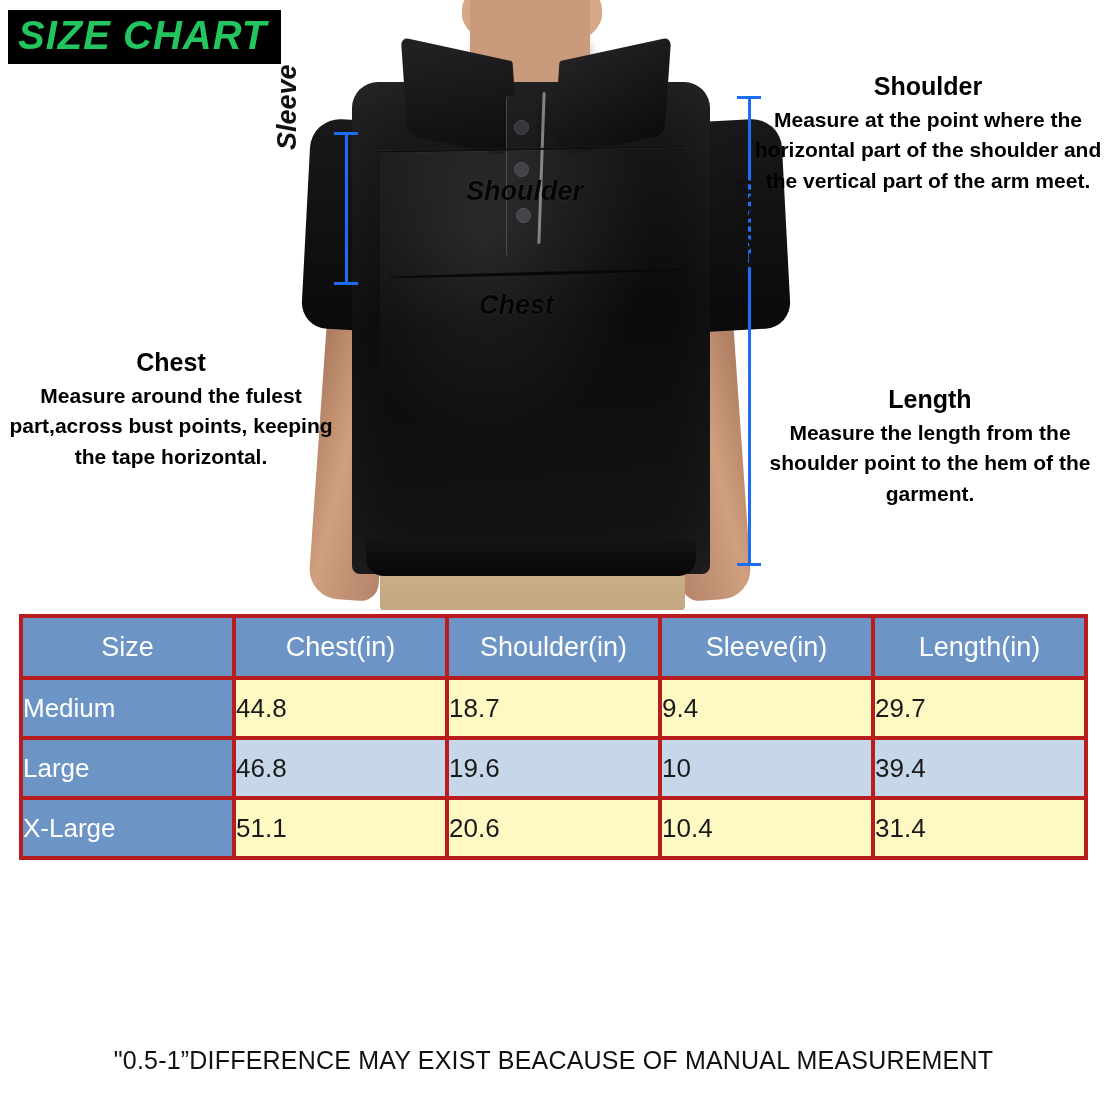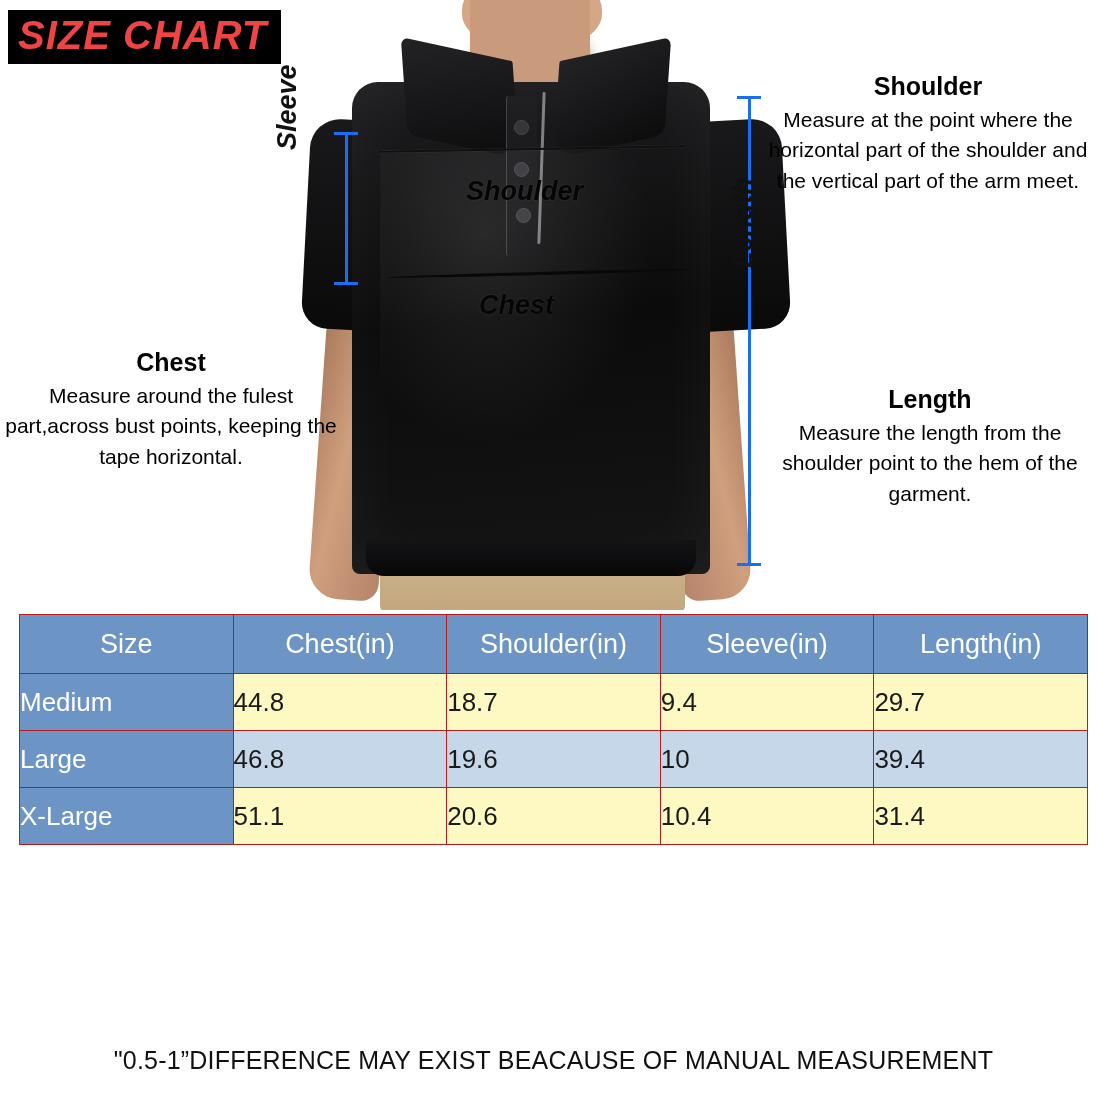--- a/index.html
+++ b/index.html
@@ -17,21 +17,21 @@
     background: #ffffff;
     overflow: hidden;
   }
 
   
   .title-badge {
     position: absolute;
     left: 8px;
     top: 10px;
     background: #000000;
-    color: #ef4444;
+    color: #22c55e;
     font-size: 40px;
     font-weight: bold;
     font-style: italic;
     letter-spacing: 1px;
     padding: 4px 14px 8px 10px;
     line-height: 1.05;
     font-family: "Liberation Sans", sans-serif;
   }
 
   
@@ -295,41 +295,42 @@
   
   .info-block { position: absolute; text-align: center; color: #000; }
   .info-title {
     font-size: 25px;
     font-weight: bold;
     margin-bottom: 4px;
   }
   .info-body {
     font-size: 21px;
     line-height: 1.45;
+    font-weight: bold;
   }
   .block-shoulder { left: 752px; top: 72px; width: 352px; }
   .block-length { left: 760px; top: 385px; width: 340px; }
   .block-chest { left: 0px; top: 348px; width: 342px; }
 
   
   .table-wrap {
     position: absolute;
     left: 19px;
     top: 614px;
     width: 1069px;
   }
   table {
     border-collapse: collapse;
     width: 100%;
     table-layout: fixed;
   }
   th, td {
     font-size: 26px;
     color: #1a1a1a;
-    border: 1px solid #b91c1c;
+    border: 4px solid #b91c1c;
     height: 56px;
     padding: 0;
     font-weight: normal;
     font-family: "Liberation Sans", sans-serif;
   }
   thead th {
     background: #6c95c6;
     color: #ffffff;
     font-weight: normal;
     height: 58px;

